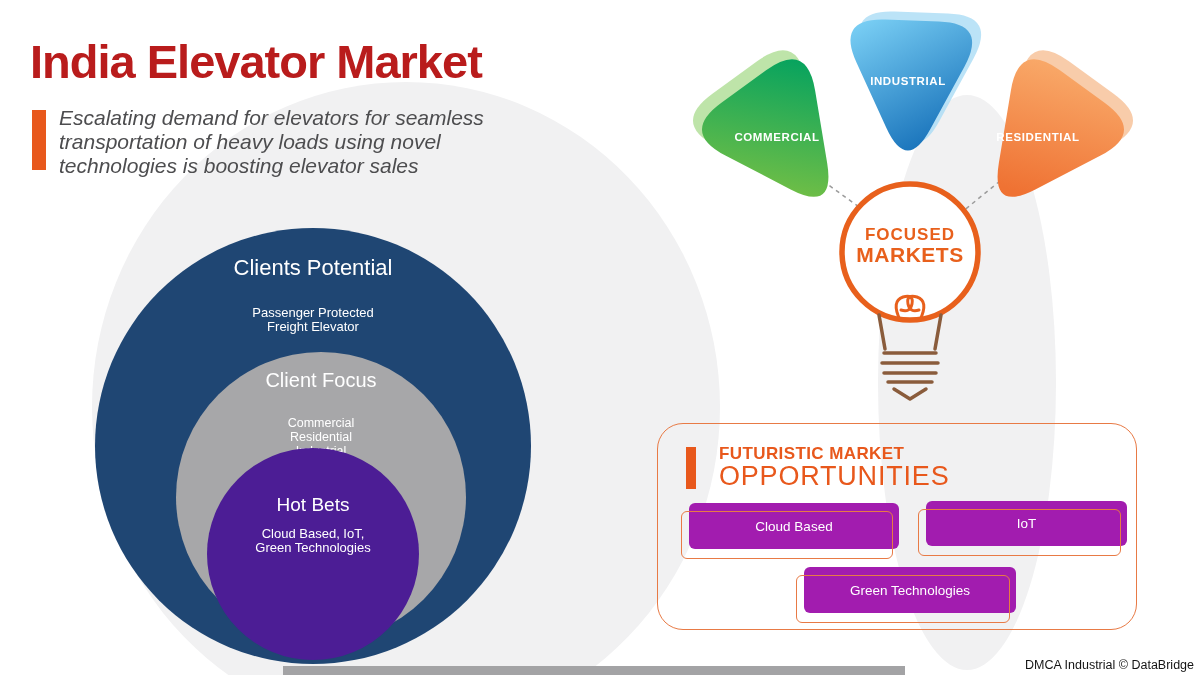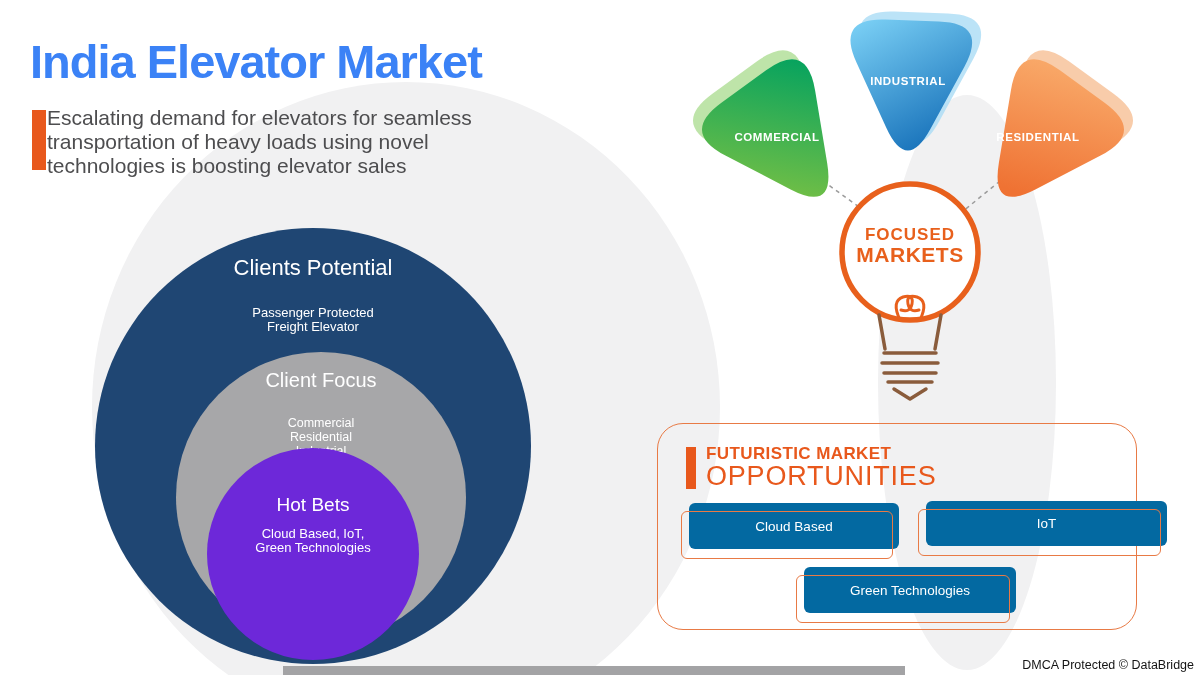--- a/index.html
+++ b/index.html
@@ -6,52 +6,52 @@
   html,body { background:#ffffff; }
   body { font-family:"Liberation Sans", sans-serif; }
   .canvas { position:relative; width:1200px; height:675px; background:#ffffff; overflow:hidden; }
 
   
   .bg-left  { position:absolute; left:92px;  top:82px;  width:628px; height:650px; background:#f1f1f2; border-radius:50%; }
   .bg-right { position:absolute; left:878px; top:95px;  width:178px; height:575px; background:#f1f1f2; border-radius:50%; }
   .bg-strip { position:absolute; left:283px; top:666px; width:622px; height:9px;  background:#a3a3a5; }
 
   
-  .title { position:absolute; left:30px; top:34px; font-size:47px; font-weight:800; color:#3b82f6; letter-spacing:-1px; }
-  .subtitle-row { position:absolute; left:32px; top:106px; display:flex; gap:1px; }
+  .title { position:absolute; left:30px; top:34px; font-size:47px; font-weight:800; color:#b91c1c; letter-spacing:-1px; }
+  .subtitle-row { position:absolute; left:32px; top:106px; display:flex; gap:13px;font-style:italic; }
   .accent-bar { width:14px; height:60px; background:#e8581c; flex:0 0 auto; margin-top:4px; }
   .subtitle { font-size:21px; color:#4d4d4f; line-height:1.15; width:462px; }
 
   
   .circle { position:absolute; border-radius:50%; color:#fff; text-align:center; display:flex; flex-direction:column; align-items:center; }
   .c-outer  { left:95px;  top:228px; width:436px; height:436px; background:#1f4673; padding-top:27px; }
   .c-middle { left:176px; top:352px; width:290px; height:290px; background:#a7a7a9; padding-top:17px; }
-  .c-inner  { left:207px; top:448px; width:212px; height:212px; background:#6d28d9; padding-top:46px; }
+  .c-inner  { left:207px; top:448px; width:212px; height:212px; background:#4c1d95; padding-top:46px; }
   .circle-title { font-size:22px; margin-bottom:25px; }
   .c-middle .circle-title { font-size:20px; }
   .c-inner  .circle-title { font-size:19px; margin-bottom:11px; }
   .circle-line { font-size:13px; line-height:1.1; }
   .c-middle .circle-line { font-size:12.5px; }
 
   
   .markets-svg { position:absolute; left:675px; top:5px; }
   .blob-label { font-size:11.5px; font-weight:700; fill:#ffffff; letter-spacing:0.6px; text-anchor:middle; }
   .bulb-t1 { font-size:17px; font-weight:700; fill:#e8601c; letter-spacing:1px; text-anchor:middle; }
   .bulb-t2 { font-size:21px; font-weight:700; fill:#e8601c; letter-spacing:0.5px; text-anchor:middle; }
 
   
   .opp-box { position:absolute; left:657px; top:423px; width:480px; height:207px; border:1.5px solid #e87a45; border-radius:26px; }
-  .opp-header { position:absolute; left:28px; top:20px; display:flex; gap:10px; }
+  .opp-header { position:absolute; left:28px; top:20px; display:flex; gap:23px; }
   .opp-bar { width:10px; height:42px; background:#e8581c; margin-top:3px; flex:0 0 auto; }
   .opp-title1 { font-size:17px; font-weight:700; color:#e8581c; letter-spacing:0.4px; }
   .opp-title2 { font-size:27px; font-weight:400; color:#e8581c; letter-spacing:0.8px; margin-top:-3px; }
-  .opp-btn { position:absolute; background:#0369a1; color:#fff; font-size:13.5px; display:flex; align-items:center; justify-content:center; border-radius:6px; }
+  .opp-btn { position:absolute; background:#a21caf; color:#fff; font-size:13.5px; display:flex; align-items:center; justify-content:center; border-radius:6px; }
   .opp-btn::before { content:""; position:absolute; left:-8px; top:8px; width:100%; height:100%; border:1.3px solid #e87a45; border-radius:6px; pointer-events:none; }
   .btn-cloud { left:31px;  top:79px;  width:210px; height:46px; }
-  .btn-iot   { left:268px; top:77px;  width:241px; height:45px; }
+  .btn-iot   { left:268px; top:77px;  width:201px; height:45px; }
   .btn-green { left:146px; top:143px; width:212px; height:46px; }
 
   .footer { position:absolute; right:6px; top:658px; font-size:12.5px; color:#141414; }
 </style>
 </head>
 <body>
 
 <div class="canvas">
 
   <div class="bg-left"></div>
@@ -155,15 +155,15 @@
       <span>Cloud Based</span>
     </div>
     <div class="opp-btn btn-iot">
       <span>IoT</span>
     </div>
     <div class="opp-btn btn-green">
       <span>Green Technologies</span>
     </div>
   </div>
 
-  <div class="footer">DMCA Protected © DataBridge</div>
+  <div class="footer">DMCA Industrial © DataBridge</div>
 
 </div>
 
 </body></html>

